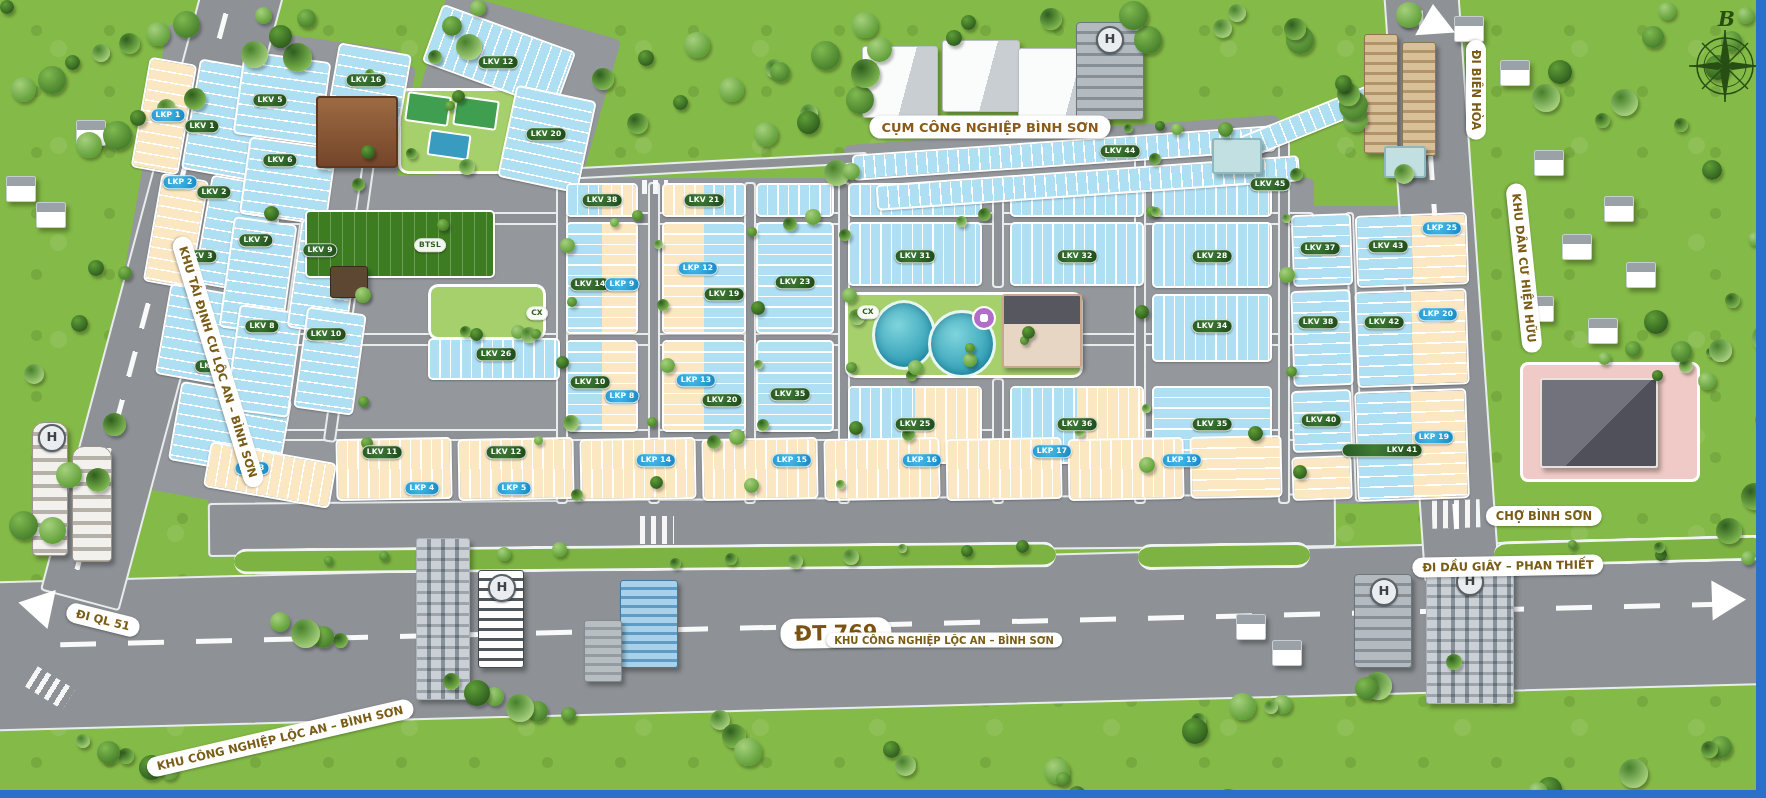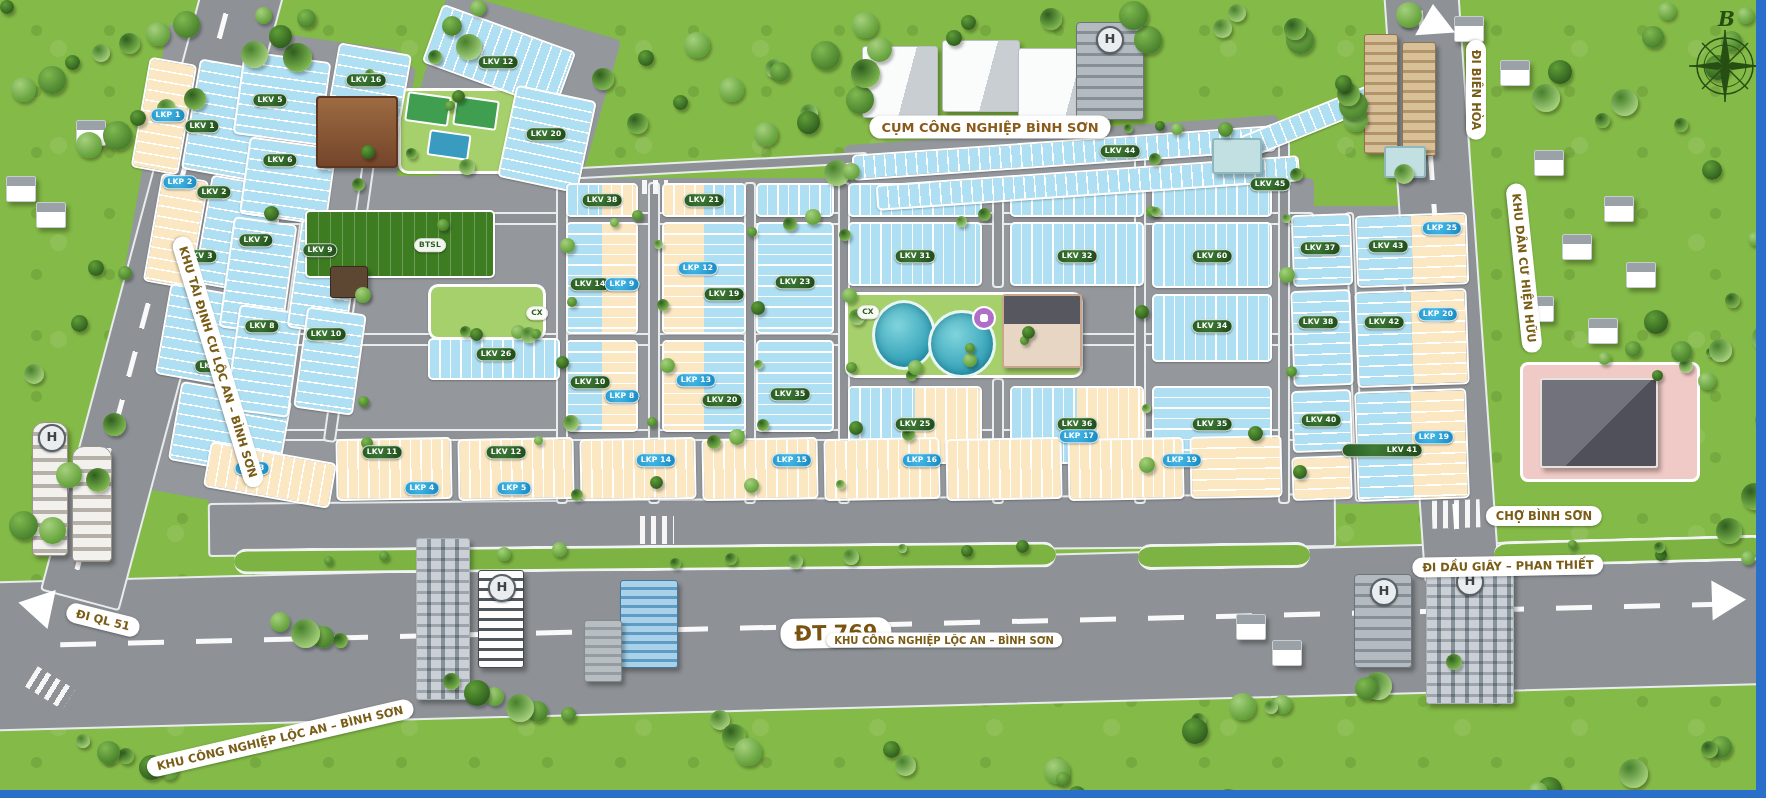--- a/index.html
+++ b/index.html
@@ -493,47 +493,47 @@
       <div class="badge g" style="left: 590px; top: 284px;">LKV 14</div>
       <div class="badge b" style="left: 622px; top: 284px;">LKP 9</div>
       <div class="badge g" style="left: 590px; top: 382px;">LKV 10</div>
       <div class="badge b" style="left: 622px; top: 396px;">LKP 8</div>
       <div class="badge b" style="left: 698px; top: 268px;">LKP 12</div>
       <div class="badge g" style="left: 724px; top: 294px;">LKV 19</div>
       <div class="badge b" style="left: 696px; top: 380px;">LKP 13</div>
       <div class="badge g" style="left: 722px; top: 400px;">LKV 20</div>
       <div class="badge g" style="left: 795px; top: 282px;">LKV 23</div>
       <div class="badge g" style="left: 790px; top: 394px;">LKV 35</div>
-      <div class="badge g" style="left: 496px; top: 354px;">LKV 26</div>
+      <div class="badge g" style="left: 496px; top: 354px; border-radius: 6px;">LKV 26</div>
       <div class="badge g" style="left: 915px; top: 256px;">LKV 31</div>
       <div class="badge g" style="left: 1077px; top: 256px;">LKV 32</div>
       <div class="badge g" style="left: 915px; top: 424px;">LKV 25</div>
       <div class="badge g" style="left: 1077px; top: 424px;">LKV 36</div>
-      <div class="badge g" style="left: 1212px; top: 256px;">LKV 60</div>
+      <div class="badge g" style="left: 1212px; top: 256px;">LKV 28</div>
       <div class="badge g" style="left: 1212px; top: 326px;">LKV 34</div>
       <div class="badge g" style="left: 1212px; top: 424px;">LKV 35</div>
       <div class="badge g" style="left: 1120px; top: 151px;">LKV 44</div>
       <div class="badge g" style="left: 1270px; top: 184px;">LKV 45</div>
       <div class="badge g" style="left: 1320px; top: 248px;">LKV 37</div>
       <div class="badge g" style="left: 1388px; top: 246px;">LKV 43</div>
       <div class="badge b" style="left: 1442px; top: 228px;">LKP 25</div>
       <div class="badge g" style="left: 1318px; top: 322px;">LKV 38</div>
       <div class="badge g" style="left: 1384px; top: 322px;">LKV 42</div>
       <div class="badge b" style="left: 1438px; top: 314px;">LKP 20</div>
       <div class="badge g" style="left: 1321px; top: 420px;">LKV 40</div>
       <div class="badge g" style="left: 1382px; top: 450px; padding-left: 44px;">LKV 41</div>
       <div class="badge b" style="left: 1434px; top: 437px;">LKP 19</div>
       <div class="badge g" style="left: 382px; top: 452px;">LKV 11</div>
       <div class="badge b" style="left: 422px; top: 488px;">LKP 4</div>
       <div class="badge g" style="left: 506px; top: 452px;">LKV 12</div>
       <div class="badge b" style="left: 514px; top: 488px;">LKP 5</div>
       <div class="badge b" style="left: 656px; top: 460px;">LKP 14</div>
       <div class="badge b" style="left: 792px; top: 460px;">LKP 15</div>
       <div class="badge b" style="left: 922px; top: 460px;">LKP 16</div>
-      <div class="badge b" style="left: 1052px; top: 436px; margin-left: 27px;">LKP 17</div>
+      <div class="badge b" style="left: 1052px; top: 451px;">LKP 17</div>
       <div class="badge b" style="left: 1182px; top: 460px;">LKP 19</div>
     </div>
   <div id="lyr-labels" class="abs">
       <div class="lbl lg" style="left: 990px; top: 127px; transform: translate(-50%, -50%) rotate(0deg);">CỤM CÔNG NGHIỆP BÌNH SƠN</div>
       <div class="lbl xl" style="left: 836px; top: 633px; transform: translate(-50%, -50%) rotate(-1deg);">ĐT 769</div>
       <div class="lbl md" style="left: 1508px; top: 566px; transform: translate(-50%, -50%) rotate(-1deg);">ĐI DẦU GIÂY – PHAN THIẾT</div>
       <div class="lbl md" style="left: 103px; top: 620px; transform: translate(-50%, -50%) rotate(14deg);">ĐI QL 51</div>
       <div class="lbl md" style="left: 280px; top: 738px; transform: translate(-50%, -50%) rotate(-13deg);">KHU CÔNG NGHIỆP LỘC AN – BÌNH SƠN</div>
       <div class="lbl sm" style="left: 944px; top: 640px; transform: translate(-50%, -50%) rotate(0deg);">KHU CÔNG NGHIỆP LỘC AN – BÌNH SƠN</div>
       <div class="lbl md" style="left: 218px; top: 362px; transform: translate(-50%, -50%) rotate(73deg);">KHU TÁI ĐỊNH CƯ LỘC AN – BÌNH SƠN</div>

